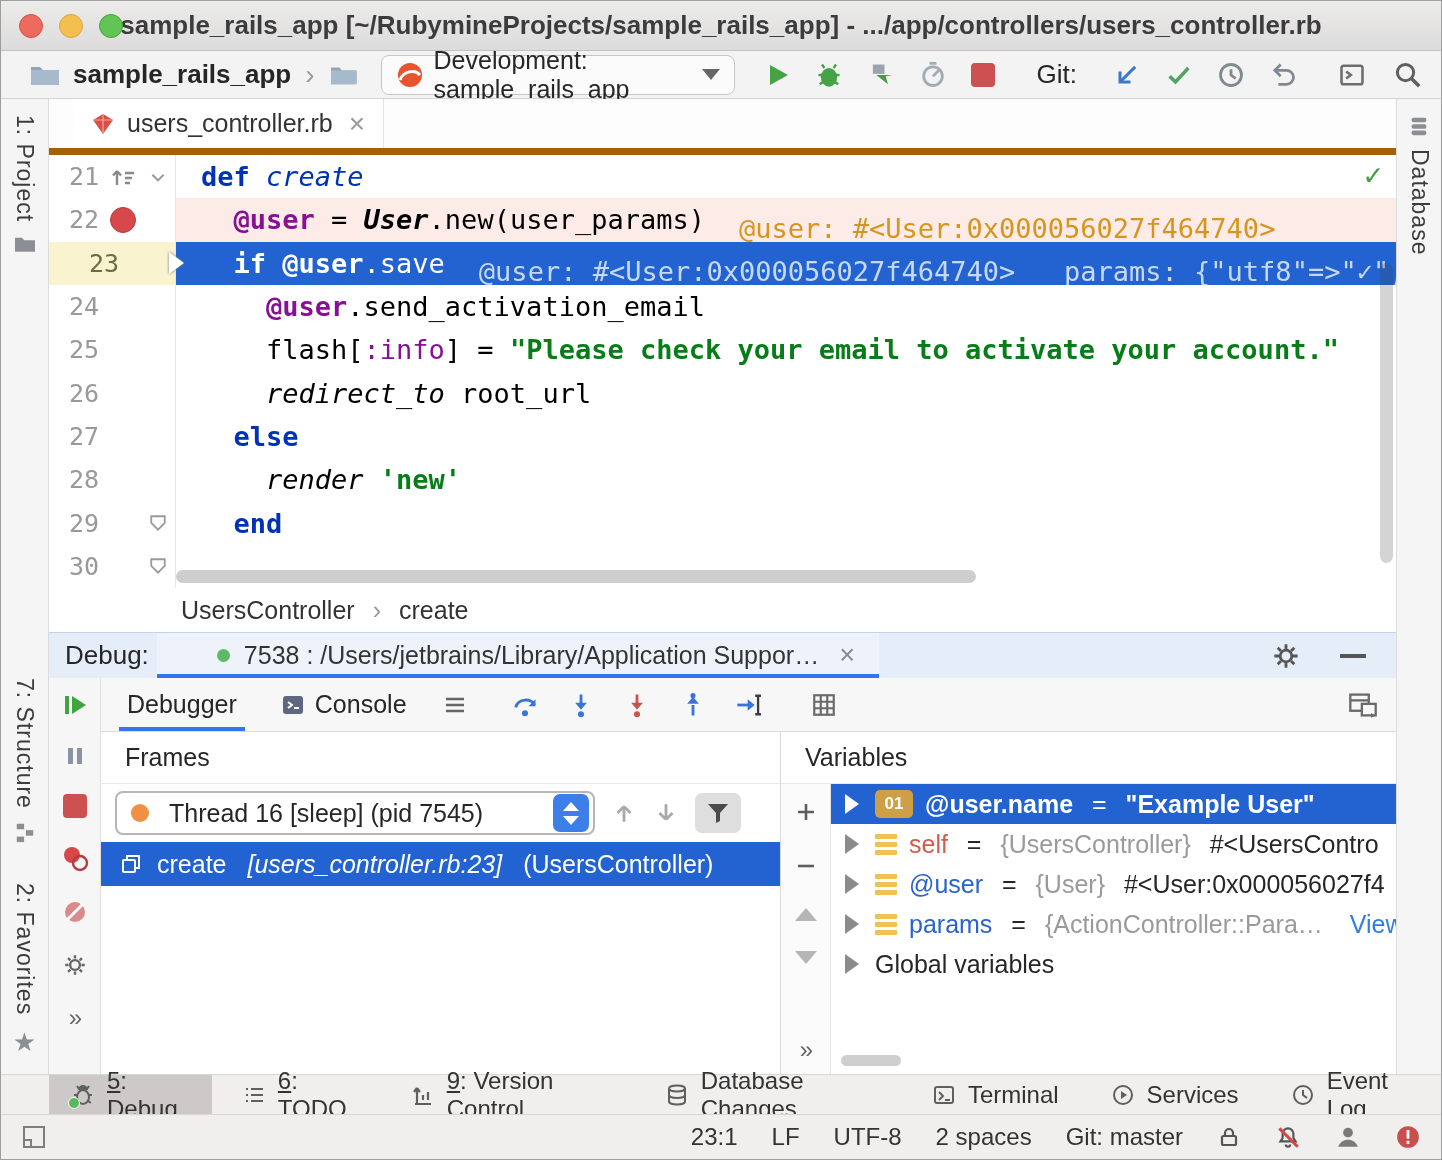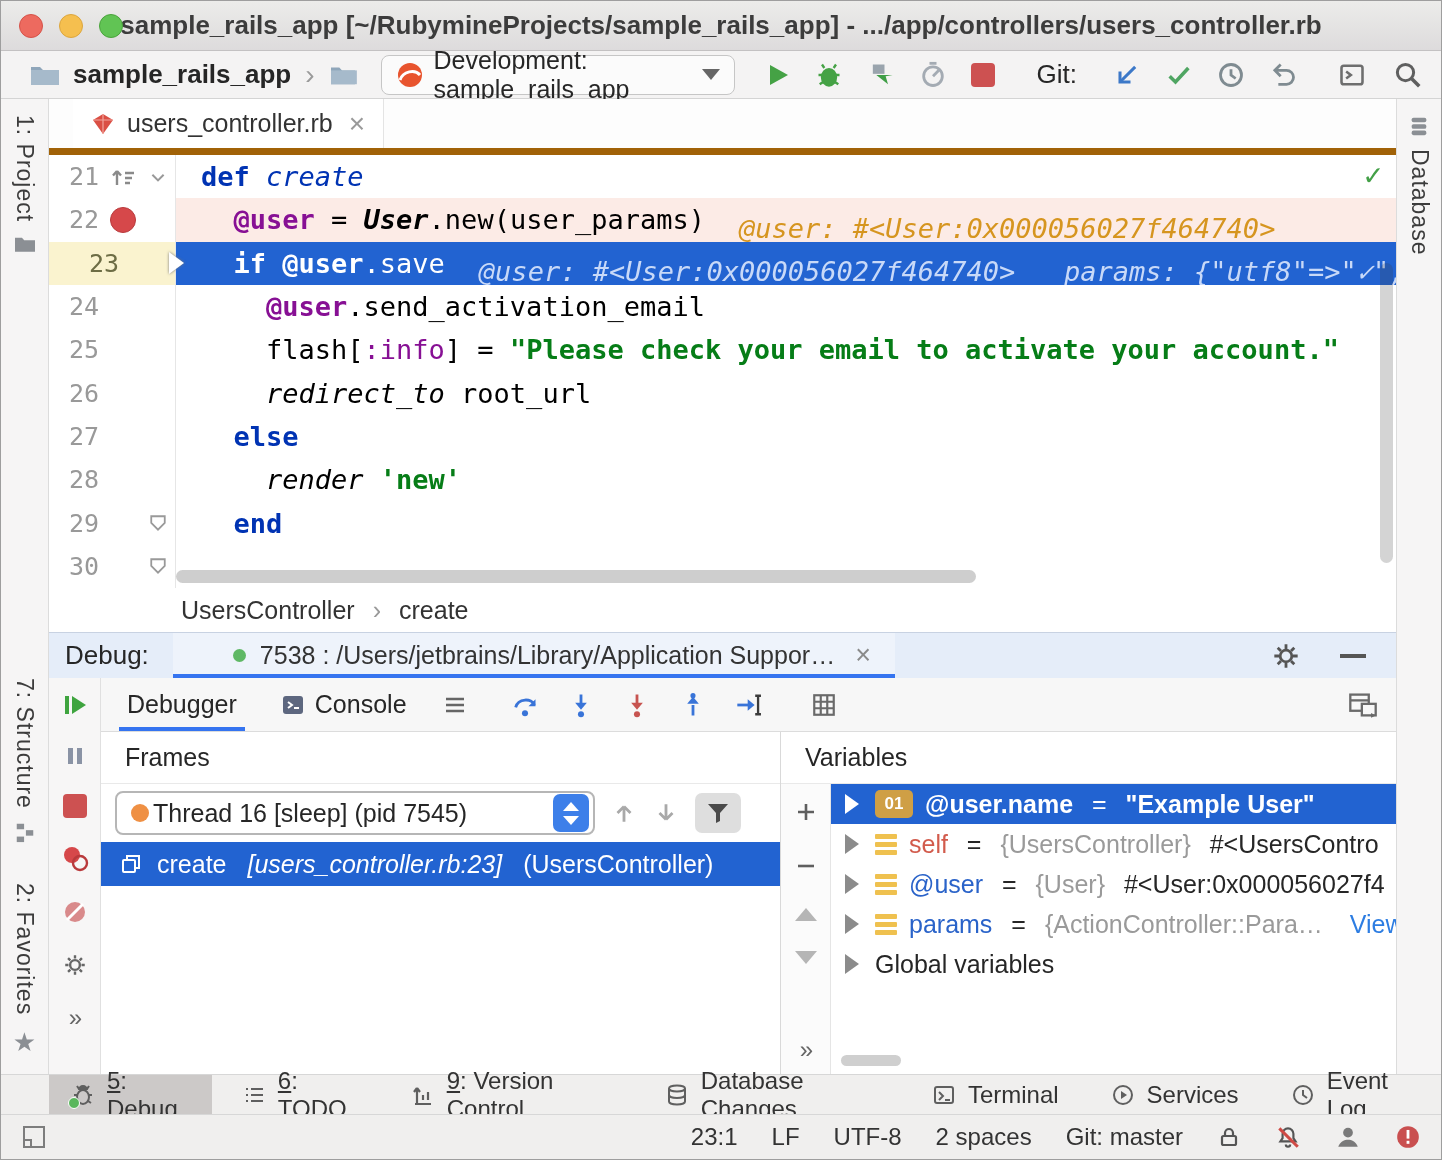--- a/index.html
+++ b/index.html
@@ -62,33 +62,33 @@
   .line.cur .gutter { background:#faf3cf;padding-left:20px; }
   .line.cur .num { color:#6d6d45; }
   .tok.kw { color:#0033b3; font-weight:bold; }
   .tok.fn { color:#0033b3; font-style:italic; }
   .tok.ivar { color:#871094; font-weight:bold; }
   .tok.const { color:#000; font-weight:bold; font-style:italic; }
   .tok.txt { color:#000; }
   .tok.sym { color:#871094; }
   .tok.str { color:#067d17; font-weight:bold; }
   .tok.dsl { color:#000; font-style:italic; }
-  .hint { font-style:italic; color:#d6951f; margin-left:34px;margin-top:17px; }
+  .hint { color:#d6951f; margin-left:34px;margin-top:17px; }
   .line.cur .tok { color:#fff; }
   .line.cur .hint { color:#c8d9f8; }
   .v-scroll { position:absolute; right:3px; top:108px; width:13px; height:300px; background:rgba(60,60,60,0.22); border-radius:7px; }
   .h-scroll { position:absolute; left:127px; bottom:5px; width:800px; height:13px; background:rgba(60,60,60,0.25); border-radius:7px; }
   .insp-ok { position:absolute; right:14px; top:2px; color:#43a047; font-size:30px; font-weight:bold; }
 
   
   .breadcrumbs { height:44px; flex:none; background:#fff; display:flex; align-items:center; gap:18px; padding-left:132px; font-size:25px; color:#333; }
   .bc-sep { color:#9a9a9a; }
 
   
-  .dbg-header { height:46px; flex:none; background:#e5edf9; border-top:1px solid #c8d2e2; display:flex; align-items:center; padding:0 16px;gap:16px; }
+  .dbg-header { height:46px; flex:none; background:#e5edf9; border-top:1px solid #c8d2e2; display:flex; align-items:center; padding:0 16px; }
   .dbg-label { font-size:26px; color:#262626; margin-right:8px; }
   .session-tab { position:relative; height:100%; display:flex; align-items:center; gap:14px; padding:0 24px 0 60px; background:#eef3fb; }
   .session-tab::after { content:""; position:absolute; left:0; right:0; bottom:0; height:4px; background:#3574f0; }
   .session-dot { width:13px; height:13px; border-radius:50%; background:#5fb865; }
   .session-label { font-size:25px; color:#333; }
   .session-close { color:#8a8a8a; font-size:27px; margin-left:6px; }
   .dbg-header-actions { margin-left:auto; display:flex; gap:40px; align-items:center; padding-right:14px; }
   .min-bar { width:26px; height:4px; background:#555; }
 
   
@@ -99,21 +99,21 @@
   .dbg-toolbar { height:54px; flex:none; display:flex; align-items:center; background:#f7f7f7; border-bottom:1px solid #dcdcdc; padding:0 18px; gap:28px; }
   .dtab { position:relative; font-size:25px; color:#262626; height:100%; display:flex; align-items:center; gap:10px; padding:0 8px; }
   .dtab.active::after { content:""; position:absolute; left:0; right:0; bottom:0; height:4px; background:#3574f0; }
   .dbg-toolbar .right { margin-left:auto; }
 
   
   .panels { flex:1; display:flex; min-height:0; }
   .frames { width:680px; flex:none; border-right:1px solid #d9d9d9; display:flex; flex-direction:column; background:#fff; }
   .panel-header { height:52px; flex:none; display:flex; align-items:center; padding-left:24px; font-size:25px; color:#262626; border-bottom:1px solid #e9e9e9; }
   .thread-row { height:58px; flex:none; display:flex; align-items:center; gap:16px; padding:0 14px; }
-  .thread-combo { width:480px; height:44px; border:2px solid #b6b6b6; border-radius:8px; background:#fff; display:flex; align-items:center; padding:0 4px 0 14px; gap:4px; }
+  .thread-combo { width:480px; height:44px; border:2px solid #b6b6b6; border-radius:8px; background:#fff; display:flex; align-items:center; padding:0 4px 0 14px; gap:20px; }
   .thread-dot { width:18px; height:18px; border-radius:50%; background:#ef9044; flex:none; }
   .thread-label { font-size:25px; color:#262626; flex:1; white-space:nowrap; overflow:hidden; }
   .stepper { width:36px; height:38px; background:#3d7fe9; border-radius:7px; display:flex; flex-direction:column; align-items:center; justify-content:center; gap:5px; flex:none; }
   .stepper .t-up { width:0;height:0;border-left:8px solid transparent;border-right:8px solid transparent;border-bottom:9px solid #fff; }
   .stepper .t-down { width:0;height:0;border-left:8px solid transparent;border-right:8px solid transparent;border-top:9px solid #fff; }
   .filter-btn { width:46px; height:40px; background:#dedede; border-radius:7px; display:flex; align-items:center; justify-content:center; }
   .frame-list { flex:1; }
   .frame-row { height:44px; display:flex; align-items:center; gap:14px; padding:0 14px 0 18px; font-size:25px; white-space:pre; }
   .frame-row.selected { background:#2263d1; color:#fff; }
   .frame-loc { font-style:italic; }

